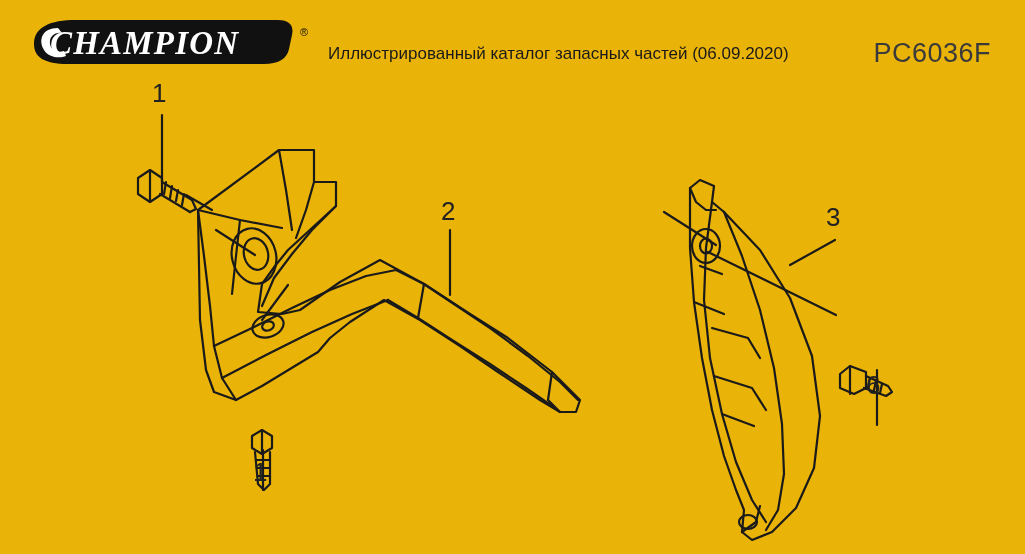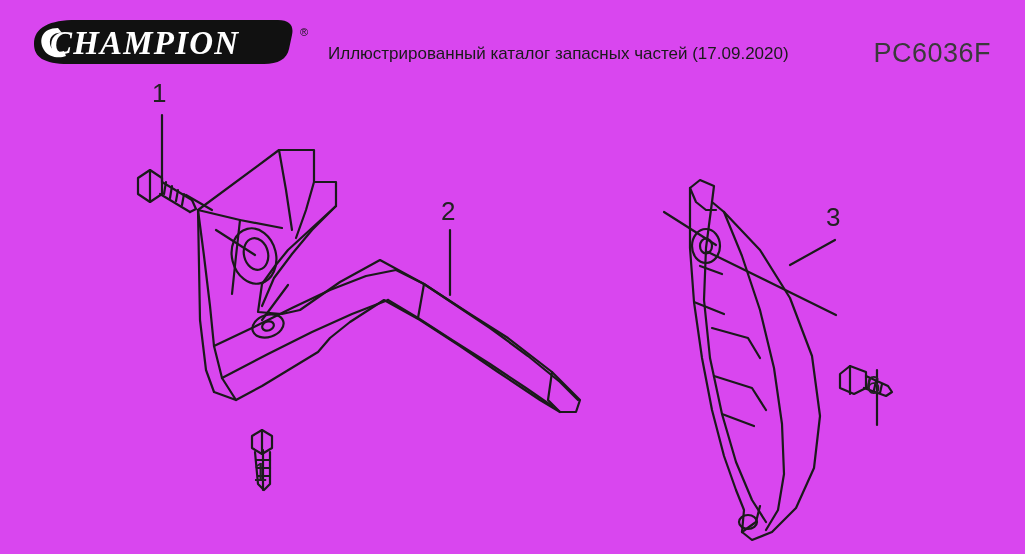--- a/index.html
+++ b/index.html
@@ -7,21 +7,21 @@
     padding: 0;
     background: #ffffff;
   }
   body {
     font-family: "Liberation Sans", sans-serif;
   }
   .page {
     position: relative;
     width: 1025px;
     height: 554px;
-    background: #d946ef;
+    background: #eab308;
     overflow: hidden;
   }
   
   .header {
     position: absolute;
     left: 0;
     top: 0;
     width: 1025px;
     height: 90px;
   }
@@ -80,21 +80,21 @@
 
         <path d="M6 26 C6 9, 22 2, 48 2 L250 2 C262 2, 266 8, 264 17 L261 31 C259 41, 250 46, 236 46 L40 46 C16 46, 6 39, 6 26 Z" fill="#111111"></path>
 
         <text x="22" y="36" font-family="Liberation Serif, serif" font-size="33" font-style="italic" font-weight="bold" fill="#ffffff" letter-spacing="1.2">CHAMPION</text>
 
         <path d="M30 10 C14 10, 10 22, 16 32 C20 39, 31 41, 38 38 L36 33 C30 35, 23 33, 22 26 C21 18, 27 14, 34 15 Z" fill="#ffffff"></path>
       </svg>
       <span style="position:absolute;left:272px;top:8px;font-size:11px;color:#111;">®</span>
     </div>
 
-    <div class="catalog-title">Иллюстрированный каталог запасных частей (17.09.2020)</div>
+    <div class="catalog-title">Иллюстрированный каталог запасных частей (06.09.2020)</div>
 
     <div class="model-code">PC6036F</div>
   </div>
 
   <div class="diagram">
     <svg width="1025" height="484" viewBox="0 0 1025 484" xmlns="http://www.w3.org/2000/svg">
       <g fill="none" stroke="#1a1a1a" stroke-width="2.2" stroke-linejoin="round" stroke-linecap="round">
 
         <line x1="162" y1="45" x2="162" y2="112"></line>
         <line x1="186" y1="125" x2="212" y2="140"></line>

